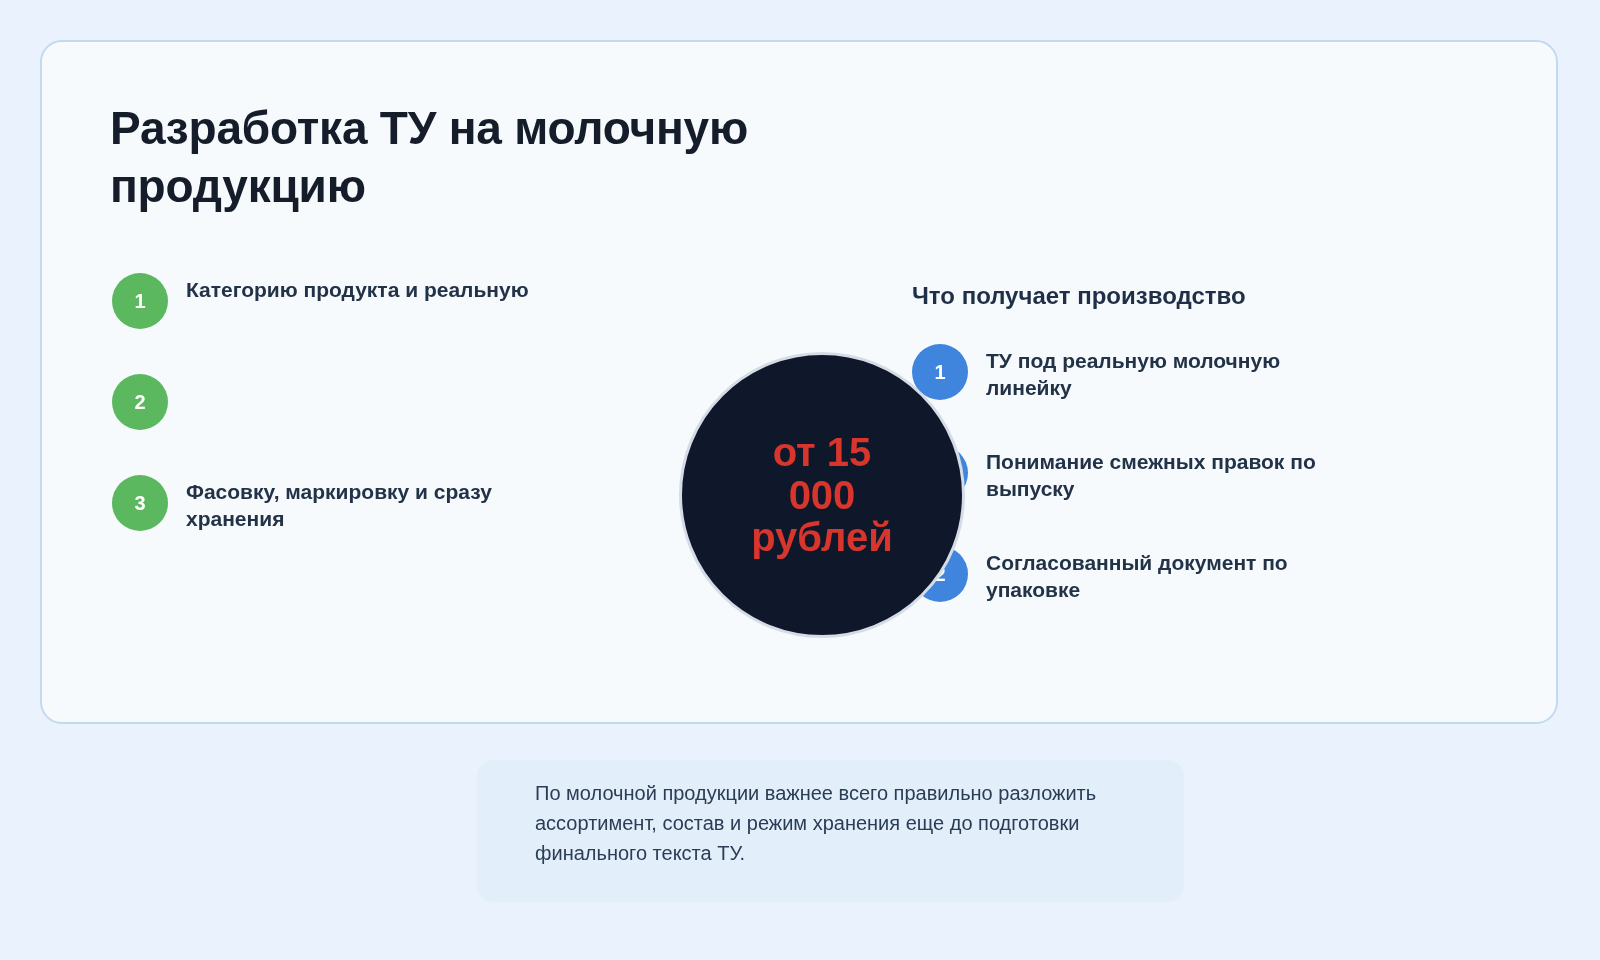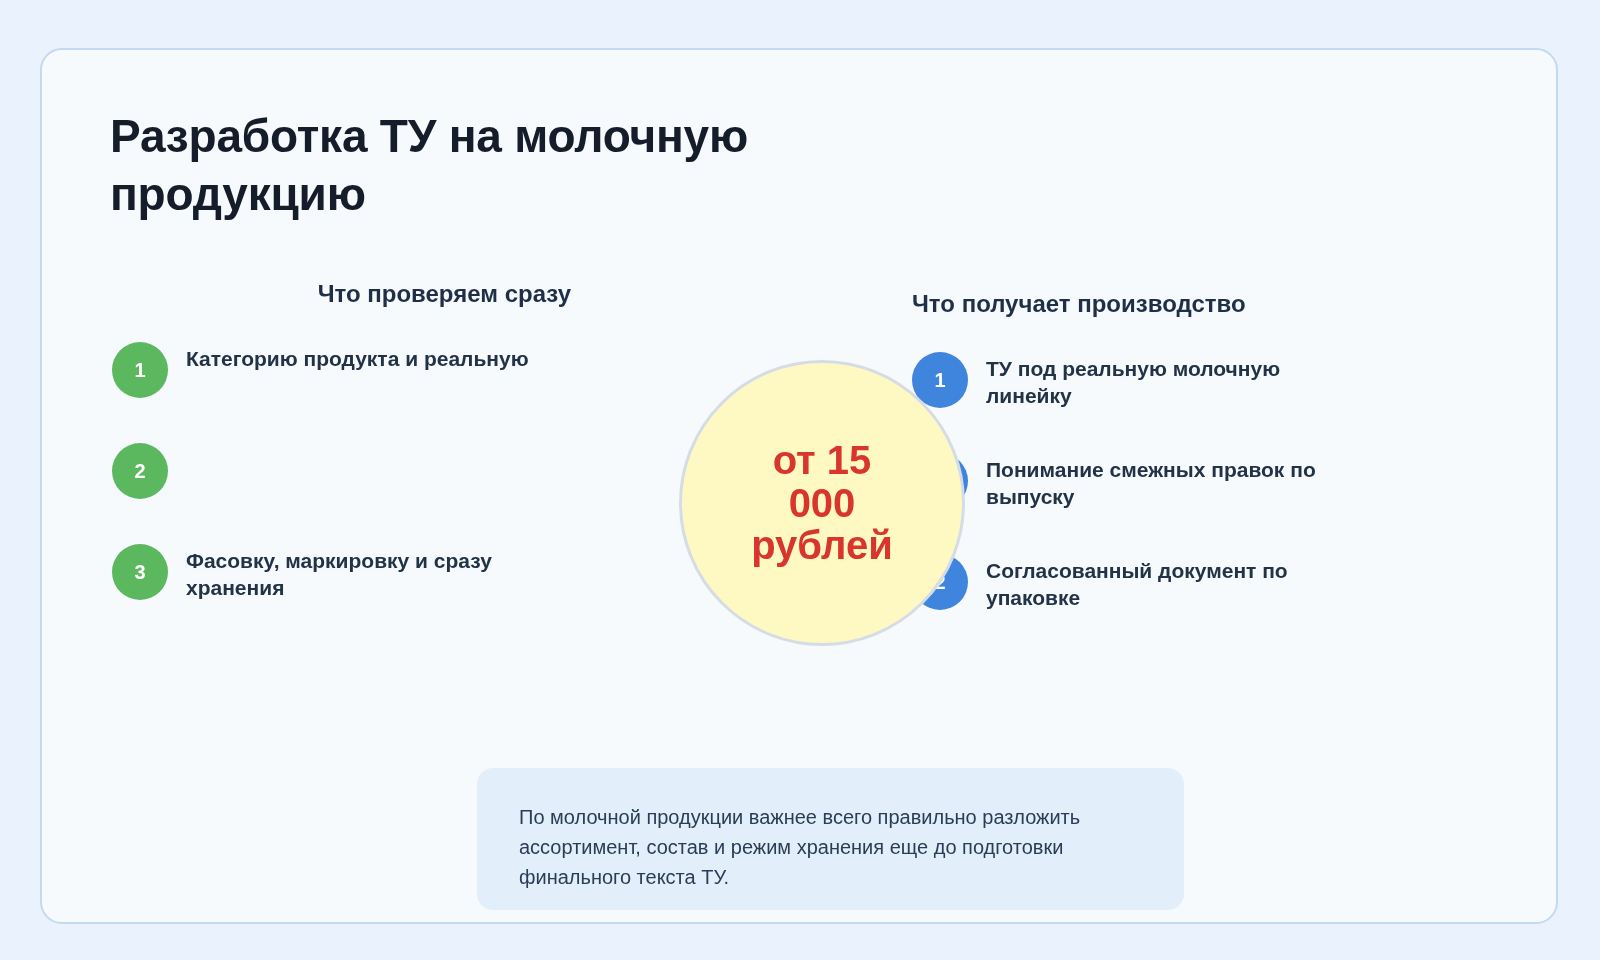--- a/index.html
+++ b/index.html
@@ -12,23 +12,23 @@
     height: 960px;
     background: #eaf2fd;
     font-family: "Liberation Sans", "DejaVu Sans", sans-serif;
     overflow: hidden;
   }
 
   
   .card {
     position: absolute;
     left: 40px;
-    top: 48px;
+    top: 40px;
     width: 1518px;
-    height: 876px;
+    height: 684px;
     box-sizing: border-box;
     background: #f7fafd;
     border: 2px solid #c2d9f0;
     border-radius: 22px;
   }
 
   
   .page-title {
     position: absolute;
     left: 68px;
@@ -106,21 +106,21 @@
 
   
   .center-circle {
     position: absolute;
     left: 637px;
     top: 310px;
     width: 286px;
     height: 286px;
     box-sizing: border-box;
     border-radius: 50%;
-    background: #fef9c3;
+    background: #0f172a;
     border: 3px solid #d6dce6;
     display: flex;
     align-items: center;
     justify-content: center;
   }
   .center-circle-text {
     width: 170px;
     text-align: center;
     font-size: 40px;
     line-height: 1.06;
@@ -137,38 +137,37 @@
     width: 707px;
     height: 142px;
     box-sizing: border-box;
     background: #e3eefb;
     border-radius: 16px;
     display: flex;
     align-items: flex-end;
     padding: 0 0 18px 42px;
   }
   .note-text {
-    margin: 0;
+    margin: 16px;
     font-size: 20px;
     line-height: 1.5;
     color: #2a3d55;
     max-width: 620px;
   }
 </style>
 </head>
 <body>
 
 <div class="card">
 
   <h1 class="page-title">Разработка ТУ на молочную продукцию</h1>
 
   <div class="columns">
 
     <div class="column left">
-      <div class="column-heading">Что проверяем сразу</div>
 
       <div class="item">
         <div class="badge green">1</div>
         <div class="item-text">Категорию продукта и реальную</div>
       </div>
 
       <div class="item">
         <div class="badge green">2</div>
       </div>
 

